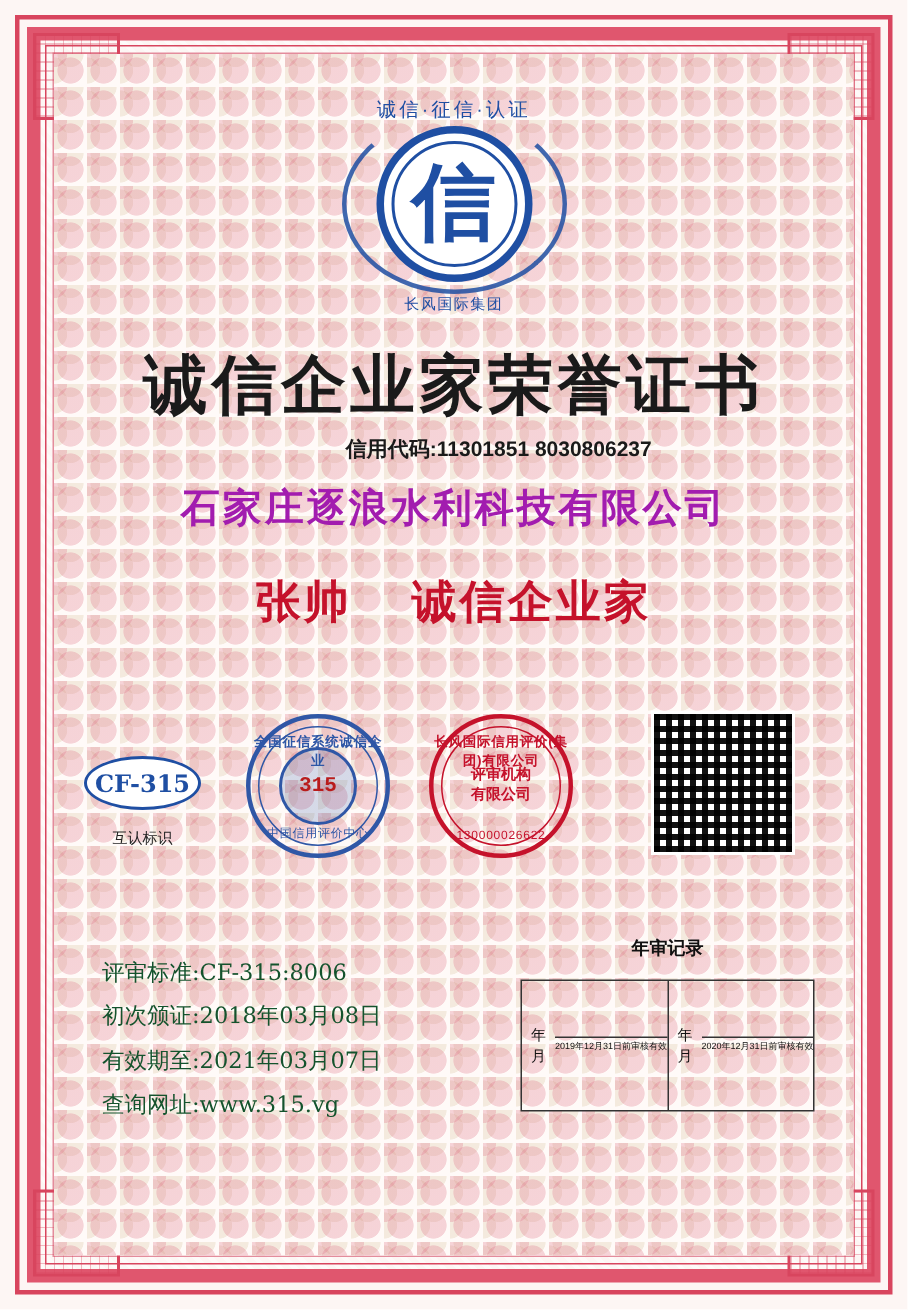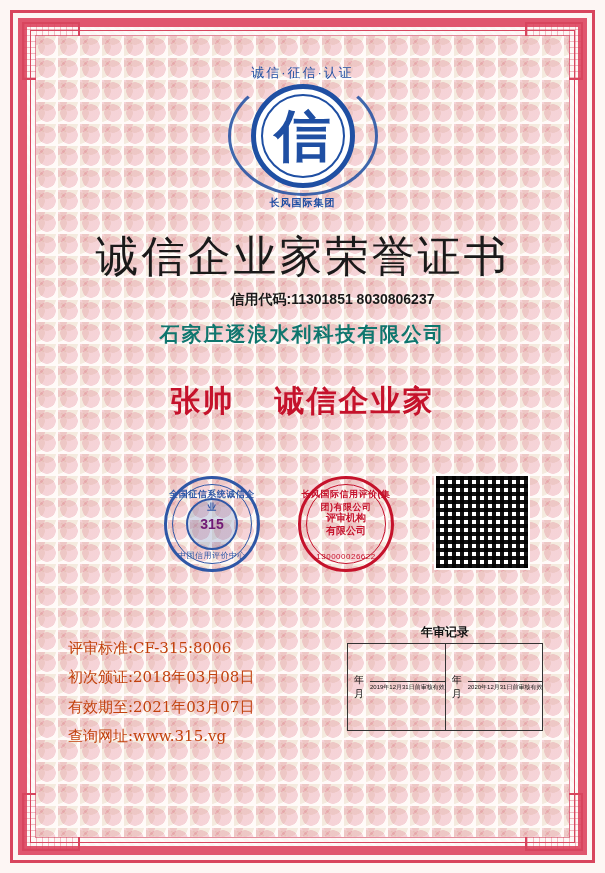--- a/index.html
+++ b/index.html
@@ -125,21 +125,21 @@
     color: #1f4fa3;
     line-height: 1;
   }
   .emblem-sub {
     position: absolute;
     left: 50%;
     transform: translateX(-50%);
     bottom: 8px;
     font-size: 10px;
     color: #1f4fa3;
-    font-weight: bold;
+    font-weight: normal;
     letter-spacing: 1px;
     margin-top: 20px;
   }
   .wreath {
     position: absolute;
     left: 50%;
     top: 18px;
     transform: translateX(-50%);
     width: 150px;
     height: 120px;
@@ -151,45 +151,45 @@
   }
 
   
   .main-title {
     position: absolute;
     top: 192px;
     width: 100%;
     text-align: center;
     font-family: "DejaVu Sans", sans-serif;
     font-size: 43px;
-    font-weight: normal;
+    font-weight: bold;
     letter-spacing: 3px;
     color: #1a1a1a;
   }
   .credit-code {
     position: absolute;
     top: 255px;
     width: 100%;
     text-align: center;
     font-size: 14px;
     font-weight: bold;
     color: #1a1a1a;
     padding-left: 60px;
     box-sizing: border-box;
   }
   .company {
     position: absolute;
     top: 285px;
     width: 100%;
     text-align: center;
     font-family: "DejaVu Sans", sans-serif;
-    font-size: 20px;
+    font-size: 26px;
     font-weight: bold;
     letter-spacing: 2px;
-    color: #0f766e;
+    color: #a21caf;
   }
   .honoree-row {
     position: absolute;
     top: 345px;
     width: 100%;
     display: flex;
     justify-content: center;
     gap: 40px;
     color: #c5122b;
     font-family: "DejaVu Sans", sans-serif;
@@ -282,21 +282,22 @@
     border-radius: 50%;
     background:
       linear-gradient(0deg, rgba(47,87,166,.20), rgba(47,87,166,.20));
   }
   .globe-num {
     position: absolute;
     left: 50%; top: 50%;
     transform: translate(-50%,-50%);
     font-size: 14px;
     font-weight: bold;
-    color: #701a75;
+    color: #b91c1c;
+    font-family: Liberation Mono, monospace;
   }
   .qr {
     position: absolute;
     width: 92px;
     height: 92px;
     background:
       repeating-linear-gradient(90deg, #111 0 4px, #fff 4px 8px),
       repeating-linear-gradient(0deg, #111 0 4px, #fff 4px 8px);
     background-blend-mode: multiply;
     border: 2px solid #fff;
@@ -307,40 +308,40 @@
     color: #111;
   }
 
   
   .info {
     position: absolute;
     left: 32px;
     top: 598px;
     font-family: "DejaVu Serif", serif;
     font-size: 15px;
-    color: #c2410c;
+    color: #14532d;
     line-height: 1.95;
   }
   .info div span.val {
     font-family: "DejaVu Serif", serif;
   }
 
   
   .review {
     position: absolute;
     right: 26px;
     top: 588px;
     width: 196px;
   }
   .review-title {
     text-align: center;
     font-size: 12px;
     font-weight: bold;
     color: #111;
-    margin-bottom: 2px;
+    margin-bottom: 12px;
   }
   .review-table {
     border: 1px solid #333;
     height: 86px;
     display: flex;
   }
   .review-cell {
     flex: 1;
     position: relative;
     display: flex;
@@ -398,31 +399,35 @@
     <div class="credit-code">信用代码:11301851 8030806237</div>
     <div class="company">石家庄逐浪水利科技有限公司</div>
 
     <div class="honoree-row">
       <span>张帅</span>
       <span>诚信企业家</span>
     </div>
 
     <div class="seals">
 
+      <div class="seal" style="left:20px; top:38px;">
+        <div class="cf-badge">CF-315</div>
+        <div class="cf-caption">互认标识</div>
+      </div>
 
       <div class="seal" style="left:128px; top:10px;">
         <div class="round-seal seal-blue">
           <div class="seal-arc-top">全国征信系统诚信企业</div>
           <div class="globe"></div>
           <div class="globe-num">315</div>
           <div class="seal-arc-bottom">中国信用评价中心</div>
         </div>
       </div>
 
-      <div class="seal" style="left:262px; top:10px;">
+      <div class="seal" style="left:250px; top:10px;">
         <div class="round-seal seal-red">
           <div class="seal-arc-top">长风国际信用评价(集团)有限公司</div>
           <div class="seal-center">
             <div>评审机构</div>
             <div>有限公司</div>
           </div>
           <div class="seal-arc-bottom">130000026622</div>
         </div>
       </div>
 

